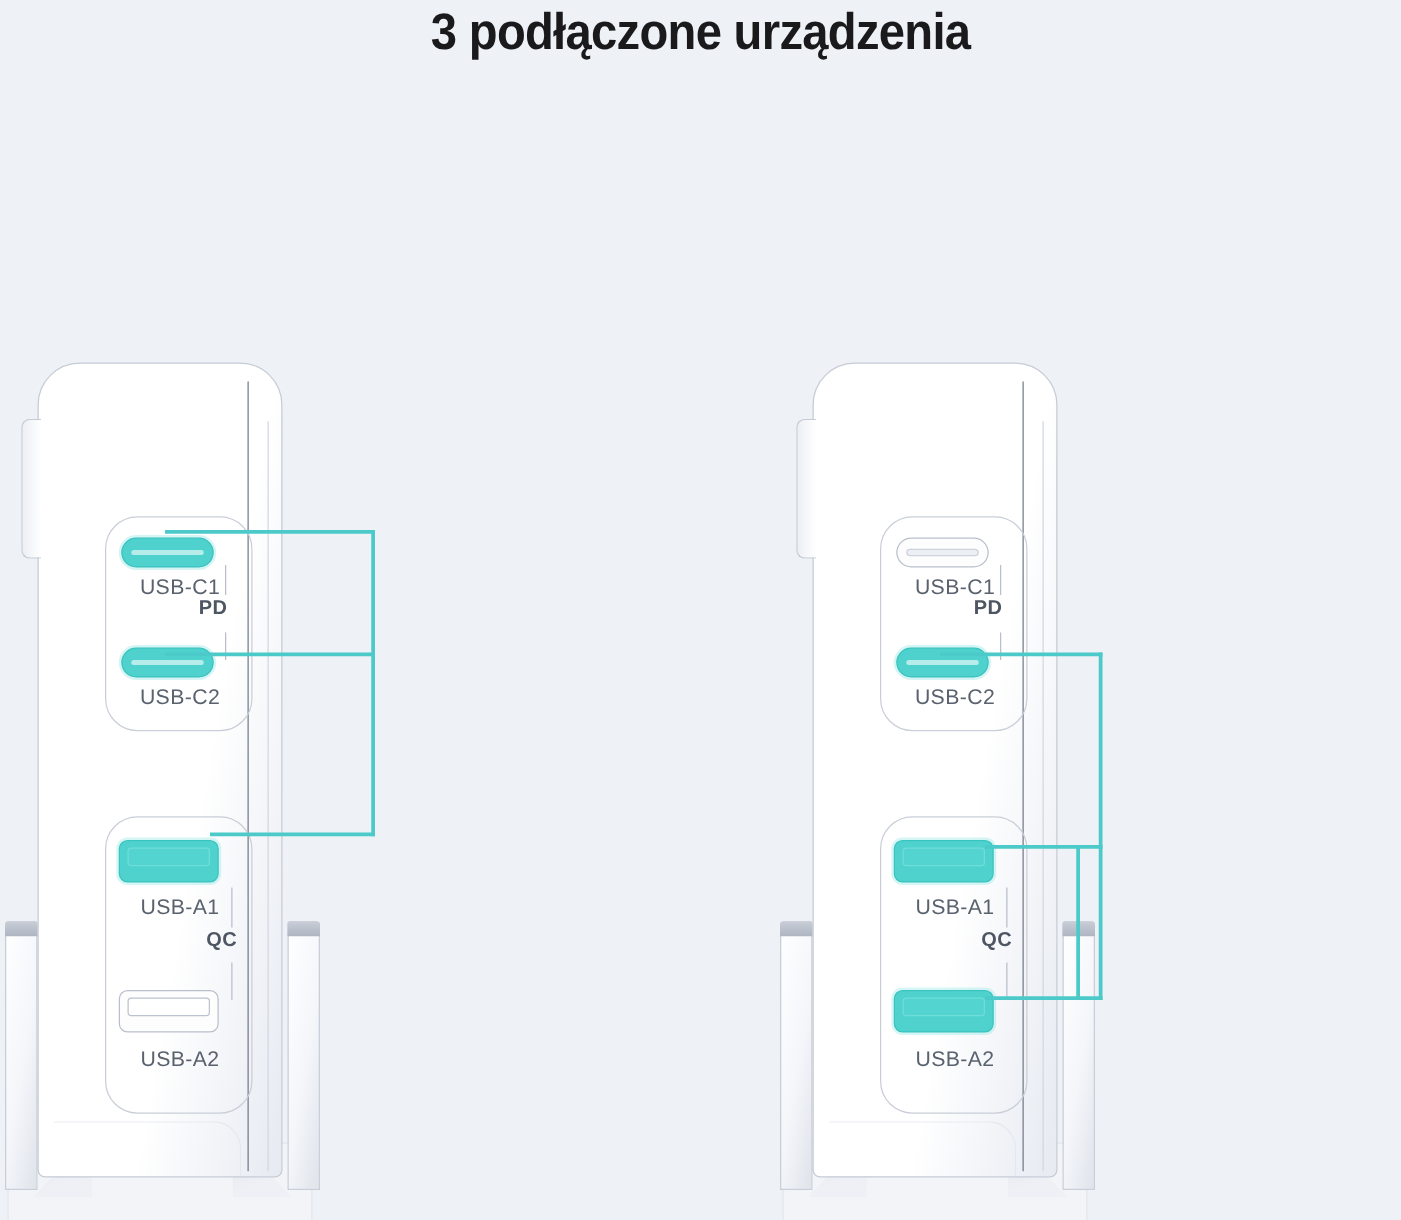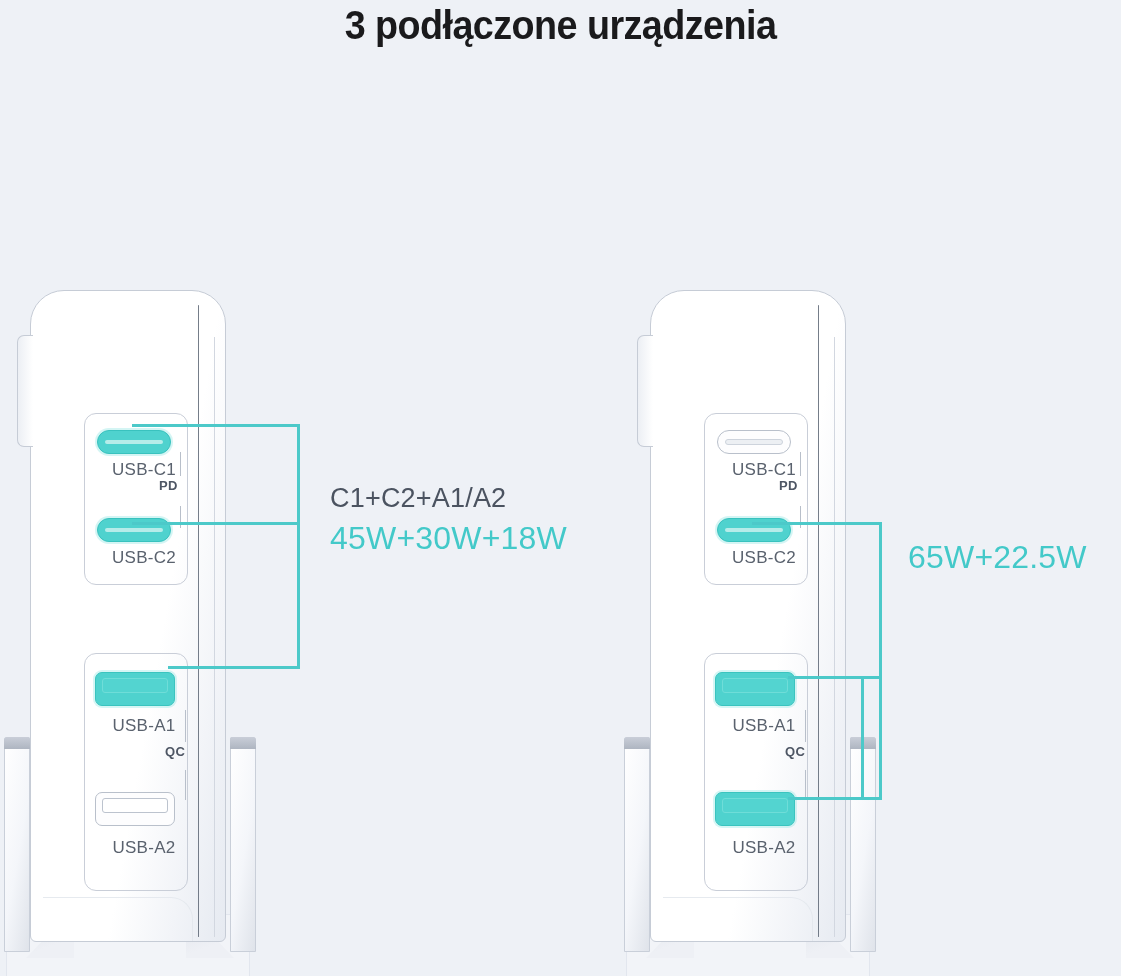--- a/index.html
+++ b/index.html
@@ -141,23 +141,23 @@
     border-top: 1px solid #e4e8ee;
     border-right: 1px solid #e4e8ee;
     border-radius: 0 22px 0 0;
     opacity: .9;
   }
 
   
   .port-group {
     position: absolute;
     left: 53px;
-    width: 104px;
+    width: 118px;
     border: 1.3px solid #c9ced8;
-    border-radius: 12px;
+    border-radius: 26px;
     background: transparent;
   }
   .port-group.top    { top: 122px; height: 172px; }
   .port-group.bottom { top: 362px; height: 238px; }
 
   
   .usbc {
     position: absolute;
     left: 12px;
     width: 74px;
@@ -219,21 +219,21 @@
     text-align: center;
     font-size: 17px;
     color: #5a626e;
     letter-spacing: .3px;
     font-family: "Liberation Sans", sans-serif;
   }
 
   
   .tag {
     position: absolute;
-    font-size: 13px;
+    font-size: 16px;
     font-weight: 700;
     color: #4e5664;
     letter-spacing: .4px;
     font-family: "Liberation Sans", sans-serif;
   }
   .whisker {
     position: absolute;
     width: 1.3px;
     background: #b8bfca;
   }
@@ -317,24 +317,20 @@
         <div class="tag" style="left:80px; top:90px">QC</div>
       </div>
     </div>
   </div>
 
   <div class="bracket h" style="left:132px; top:424px; width:168px;"></div>
   <div class="bracket h" style="left:132px; top:522px; width:168px;"></div>
   <div class="bracket h" style="left:168px; top:666px; width:132px;"></div>
   <div class="bracket v" style="left:297px; top:424px; height:245px;"></div>
 
-  <div class="callout" style="left:330px; top:483px;">
-    <div class="combo">C1+C2+A1/A2</div>
-    <div class="watt">45W+30W+18W</div>
-  </div>
 
   <div class="charger right">
 
     <div class="base-plate"></div>
     <div class="foot l"></div>
     <div class="foot r"></div>
     <div class="prong l">
         <div class="prong-cap"></div>
       </div>
     <div class="prong r">
@@ -377,16 +373,15 @@
     </div>
   </div>
 
   <div class="bracket h" style="left:752px; top:522px; width:130px;"></div>
   <div class="bracket h" style="left:788px; top:676px; width:94px;"></div>
   <div class="bracket h" style="left:788px; top:797px; width:94px;"></div>
   <div class="bracket v" style="left:879px; top:522px; height:278px;"></div>
   <div class="bracket v" style="left:861px; top:676px; height:124px;"></div>
 
   <div class="callout" style="left:908px; top:533px;">
-    <div class="watt">65W+22.5W</div>
   </div>
 
 </div>
 
 </body></html>

